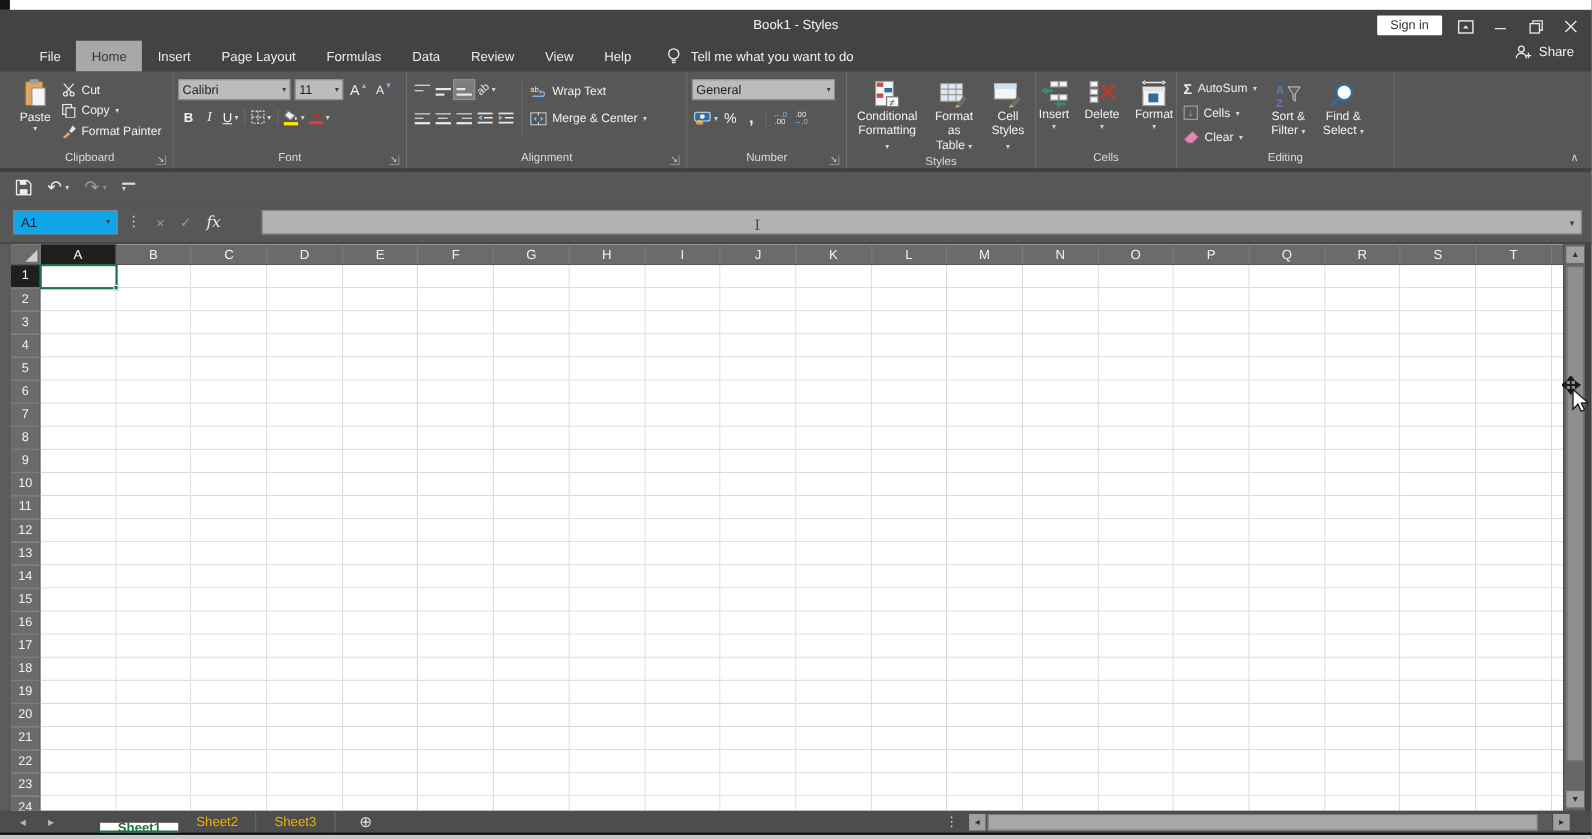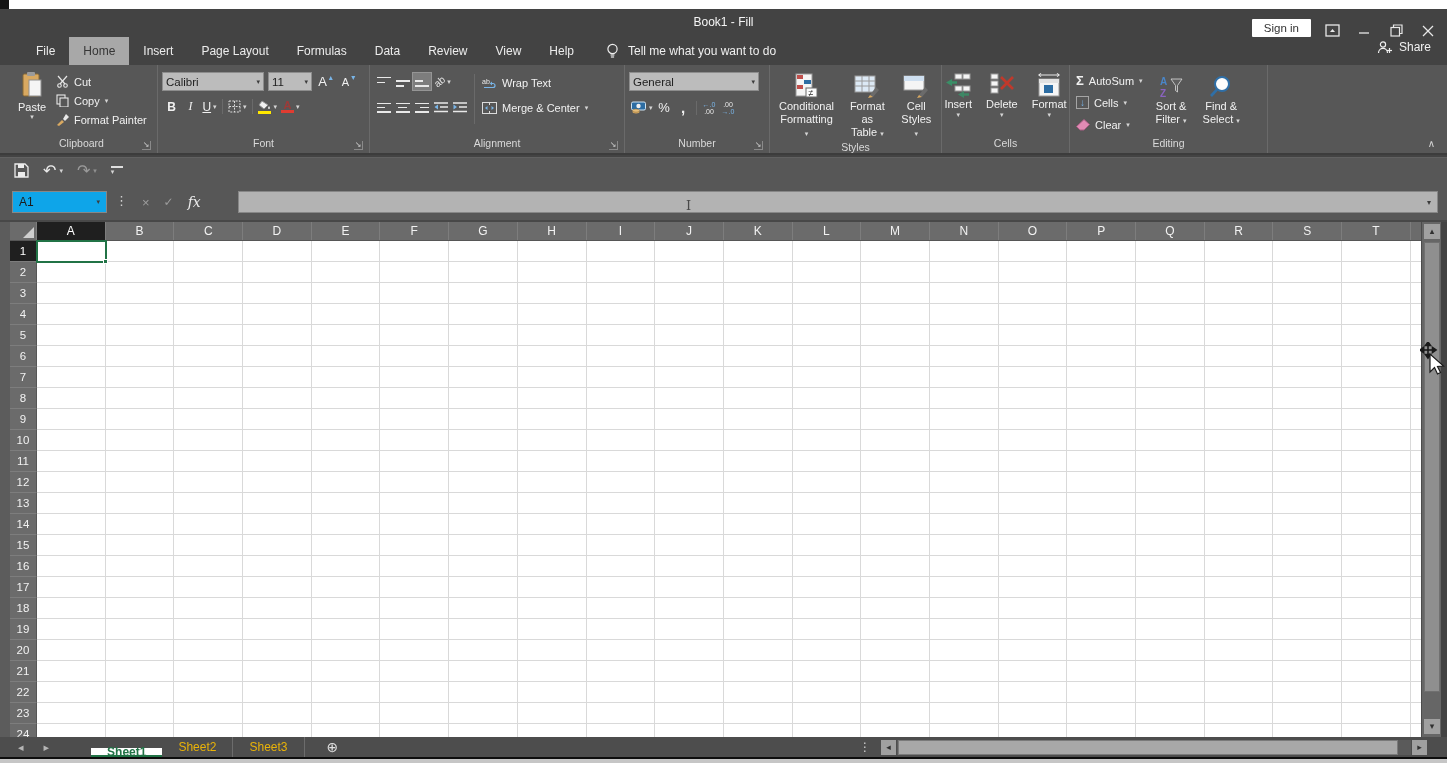--- a/index.html
+++ b/index.html
@@ -7,21 +7,21 @@
   body { font-family:"Liberation Sans","DejaVu Sans",sans-serif; font-size:12px; background:#434343; position:relative; -webkit-font-smoothing:antialiased; }
   .abs { position:absolute; }
 
   
   #topstrip { left:0; top:0; width:1447px; height:9px; background:#ffffff; }
   #topstrip .blk { position:absolute; left:0; top:0; width:9px; height:9px; background:#141414; }
 
   
   #titlebar { left:0; top:9px; width:1447px; height:28px; background:#434343; color:#efefef; }
   #title { position:absolute; left:0; right:0; top:6px; text-align:center; font-size:12px; color:#f5f5f5; }
-  #titctrls { position:absolute; right:8px; top:0; height:28px; display:flex; align-items:flex-end; gap:10px; }
+  #titctrls { position:absolute; right:8px; top:0; height:28px; display:flex; align-items:center; gap:10px; }
   #signin { background:#ffffff; color:#333; font-size:11.5px; padding:3px 12px; border-radius:1px; }
   .tbic { width:22px; text-align:center; color:#e8e8e8; font-size:13px; }
   .tbic svg { vertical-align:middle; }
 
   
   #tabrow { left:0; top:37px; width:1447px; height:28px; background:#434343; display:flex; align-items:stretch; }
   #menu-tabs { display:flex; margin-left:22px; }
   .mtab { color:#ececec; font-size:12px; padding:0 14px; display:flex; align-items:center; }
   .mtab.active { background:#a8a8a8; color:#363636; }
   #tellme { display:flex; align-items:center; color:#f0f0f0; margin-left:18px; gap:9px; font-size:12px; }
@@ -117,21 +117,21 @@
   .ic { display:inline-flex; align-items:center; justify-content:center; }
 </style>
 </head>
 <body>
 
 <div id="topstrip" class="abs">
     <div class="blk"></div>
   </div>
 
 <div id="titlebar" class="abs">
-  <div id="title">Book1 - Fill</div>
+  <div id="title">Book1 - Styles</div>
   <div id="titctrls">
     <div id="signin">Sign in</div>
     <div class="tbic">
       <svg width="15" height="13" viewBox="0 0 15 13">
           <rect x="1" y="1" width="13" height="11" fill="none" stroke="#e8e8e8" stroke-width="1.3"></rect>
           <path d="M5 8 L7.5 5 L10 8 Z" fill="#e8e8e8"></path>
         </svg>
     </div>
     <div class="tbic"><svg width="12" height="12">
           <line x1="1" y1="8" x2="11" y2="8" stroke="#e8e8e8" stroke-width="1.3"></line>

